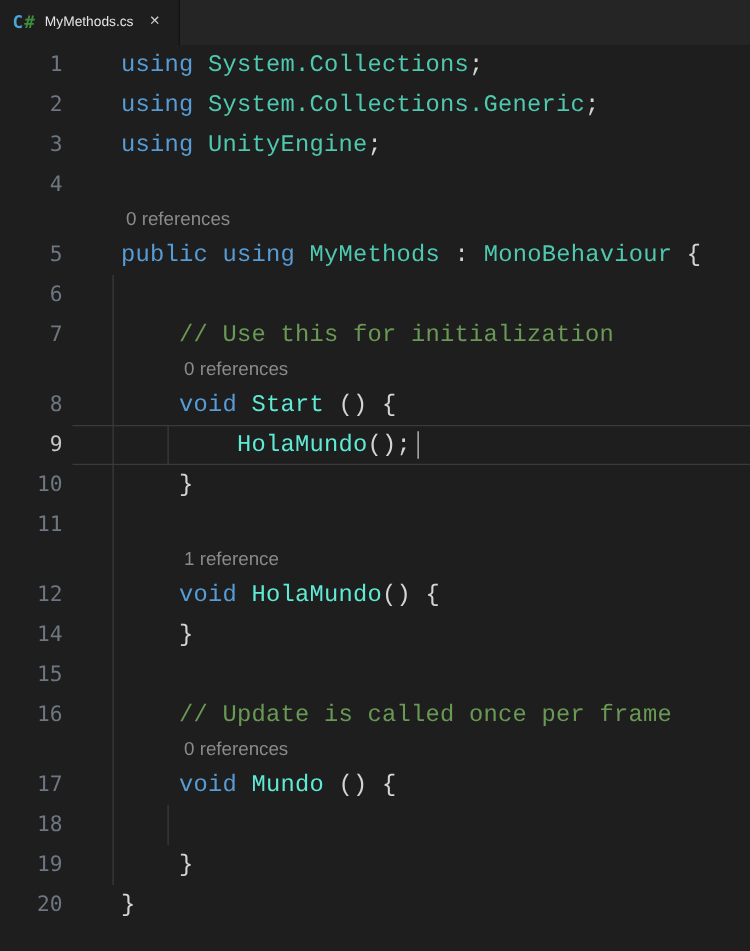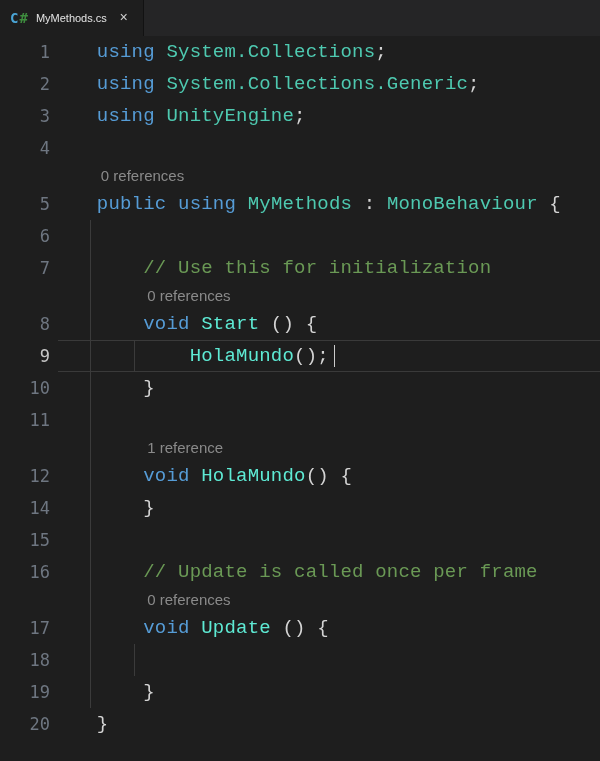--- a/index.html
+++ b/index.html
@@ -242,21 +242,21 @@
     </div>
 
     <div class="codelens">
       <div class="indent-guide guide-col1"></div>
       <pre class="code">       </pre>
         <span class="lens-text">0 references</span>
     </div>
     <div class="line">
       <span class="ln">17</span>
       <div class="indent-guide guide-col1"></div>
-      <pre class="code">       <span class="kw">void</span> <span class="fn">Update</span><span class="pun"> () {</span></pre>
+      <pre class="code">       <span class="kw">void</span> <span class="fn">Mundo</span><span class="pun"> () {</span></pre>
     </div>
     <div class="line">
       <span class="ln">18</span>
       <div class="indent-guide guide-col1"></div>
       <div class="indent-guide guide-col2"></div>
       <pre class="code"> </pre>
     </div>
     <div class="line">
       <span class="ln">19</span>
       <div class="indent-guide guide-col1"></div>

